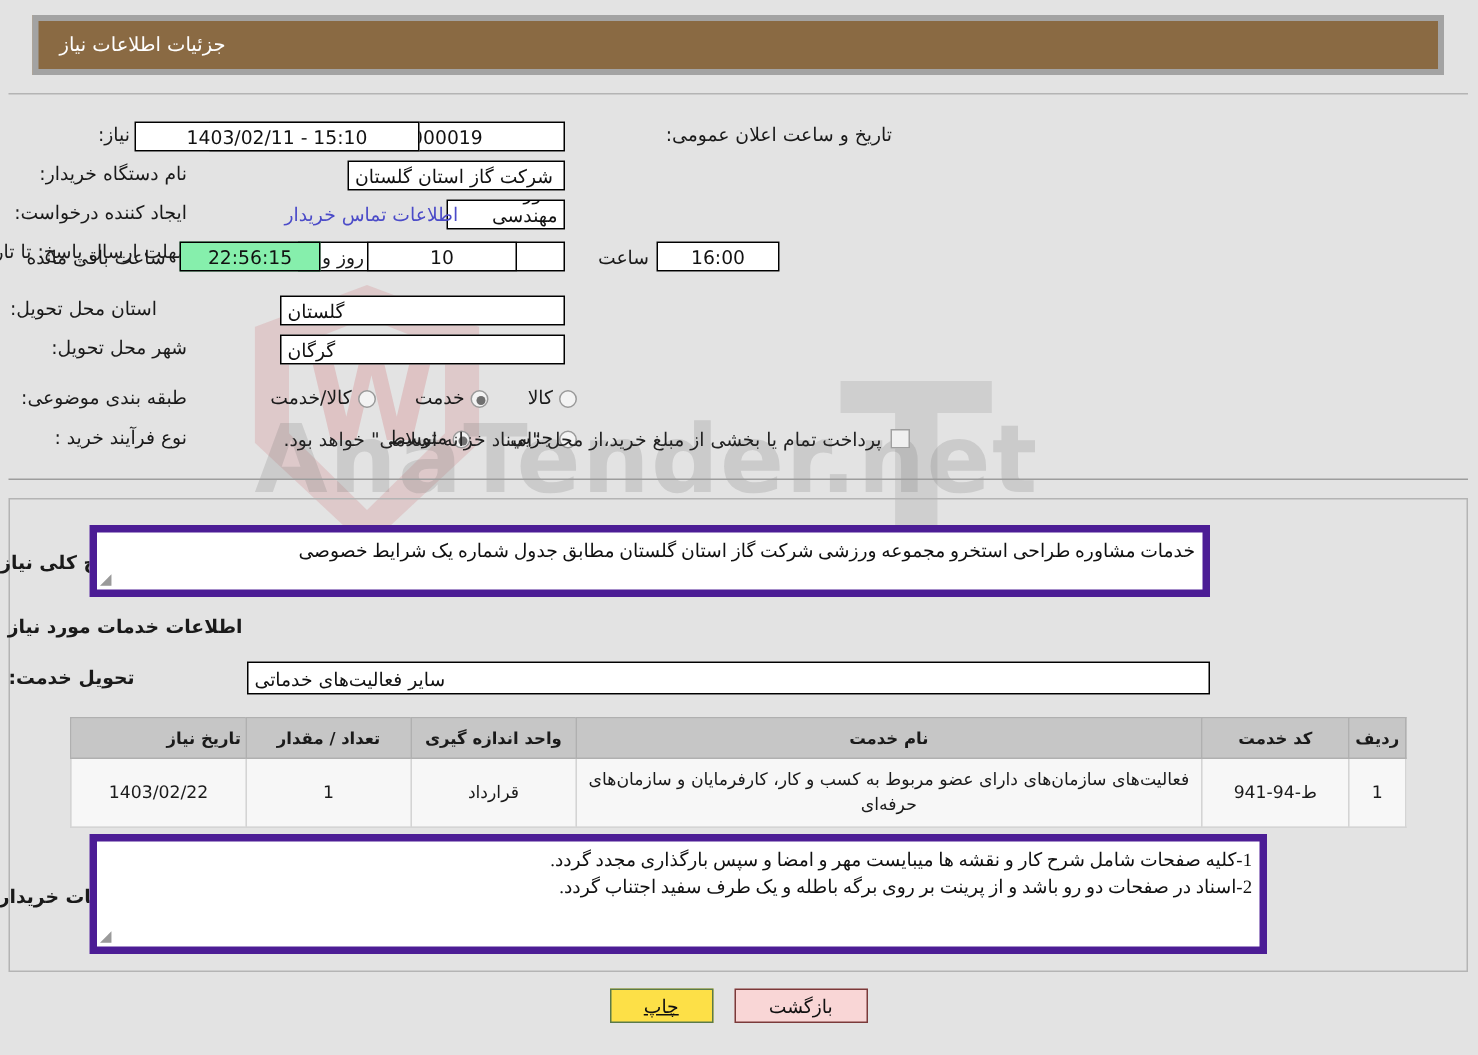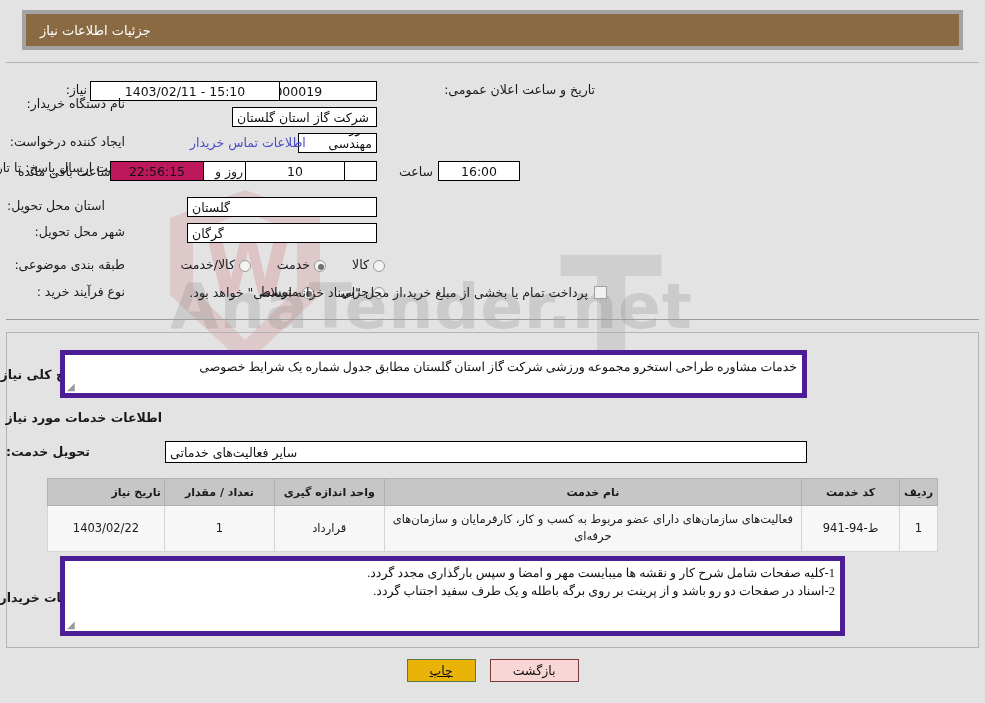--- a/index.html
+++ b/index.html
@@ -131,21 +131,21 @@
     height: 20px;
     font-size: 12.5px;
     color: #111111;
     display: flex;
     align-items: center;
     padding: 0 4px;
     overflow: hidden;
   }
   .field.center { justify-content: center; }
   .field.right { justify-content: flex-end; }
-  .field.yellow { background: #be185d; }
+  .field.yellow { background: #86efac; margin-left: 10px; }
   .link {
     color: #4b4bc8;
     font-size: 12.5px;
     text-decoration: none;
     cursor: pointer;
   }
   .small-note { font-size: 12.5px; color: #222; }
 
   
   .radio {
@@ -238,21 +238,21 @@
   }
   .btn {
     border: 1px solid #555;
     font-size: 12.5px;
     padding: 3px 22px;
     cursor: pointer;
     color: #111;
     font-family: "DejaVu Sans", "Liberation Sans", sans-serif;
   }
   .btn.back { background: #f9d6d6; border-color: #7a3a3a; }
-  .btn.print { background: #eab308; border-color: #5a7a4a; text-decoration: underline; }
+  .btn.print { background: #fde047; border-color: #5a7a4a; text-decoration: underline; }
 
   .num { direction: ltr; unicode-bidi: embed; }
 </style>
 </head>
 <body>
 
 <div class="page">
 
   <div class="watermark">
     <div class="wm-shield"></div>
@@ -272,21 +272,21 @@
   <div class="row layer" style="right:860px; top:82px;">
     <div class="lbl">شماره نیاز:</div>
   </div>
   <div class="field center num layer" style="position:absolute; right:608px; top:81px; width:237px;">1103091556000019</div>
 
   <div class="row layer" style="right:390px; top:82px;">
     <div class="lbl">تاریخ و ساعت اعلان عمومی:</div>
   </div>
   <div class="field center num layer" style="position:absolute; right:705px; left:100px; top:81px; width:190px;">1403/02/11 - 15:10</div>
 
-  <div class="row layer" style="right:860px; top:96px;">
+  <div class="row layer" style="right:860px; top:108px;">
     <div class="lbl">نام دستگاه خریدار:</div>
   </div>
   <div class="field right layer" style="position:absolute; right:608px; left:232px; top:107px;">شرکت گاز استان گلستان</div>
 
   <div class="row layer" style="right:860px; top:134px;">
     <div class="lbl">ایجاد کننده درخواست:</div>
   </div>
   <div class="field right layer" style="position:absolute; right:608px; left:298px; top:133px;">محمدمهدی شم آبادی امور مهندسی شرکت گاز استان گلستان</div>
   <a class="link layer" style="position:absolute; left:190px; top:135px;" href="#">اطلاعات تماس خریدار</a>
 

